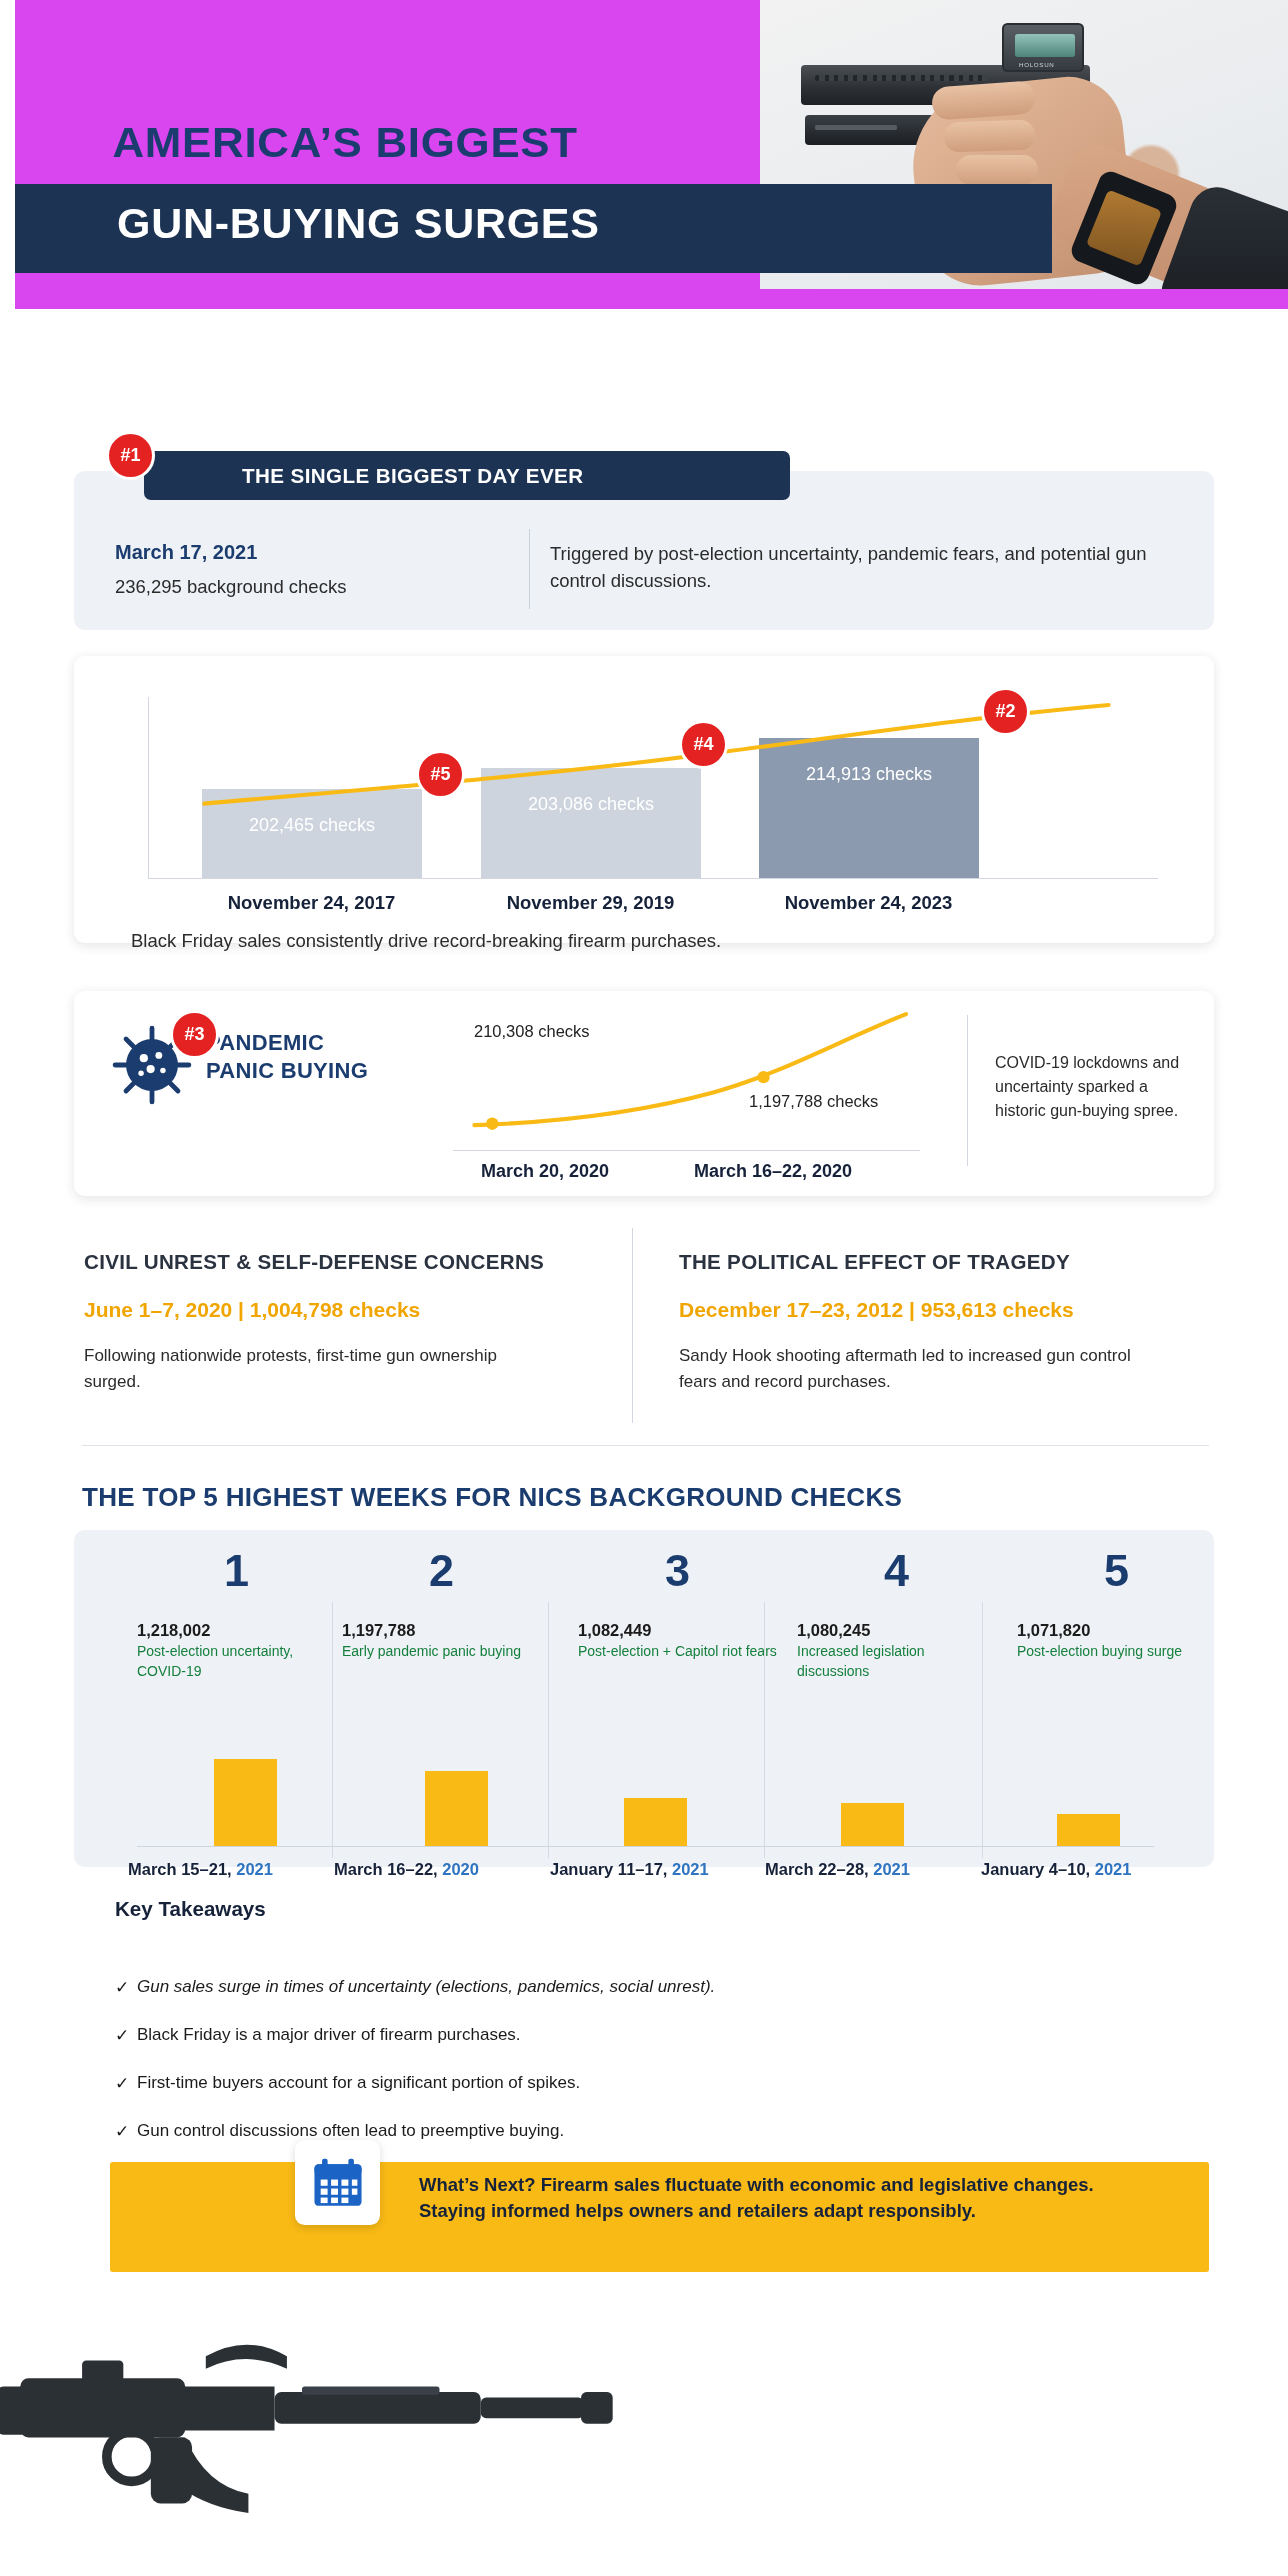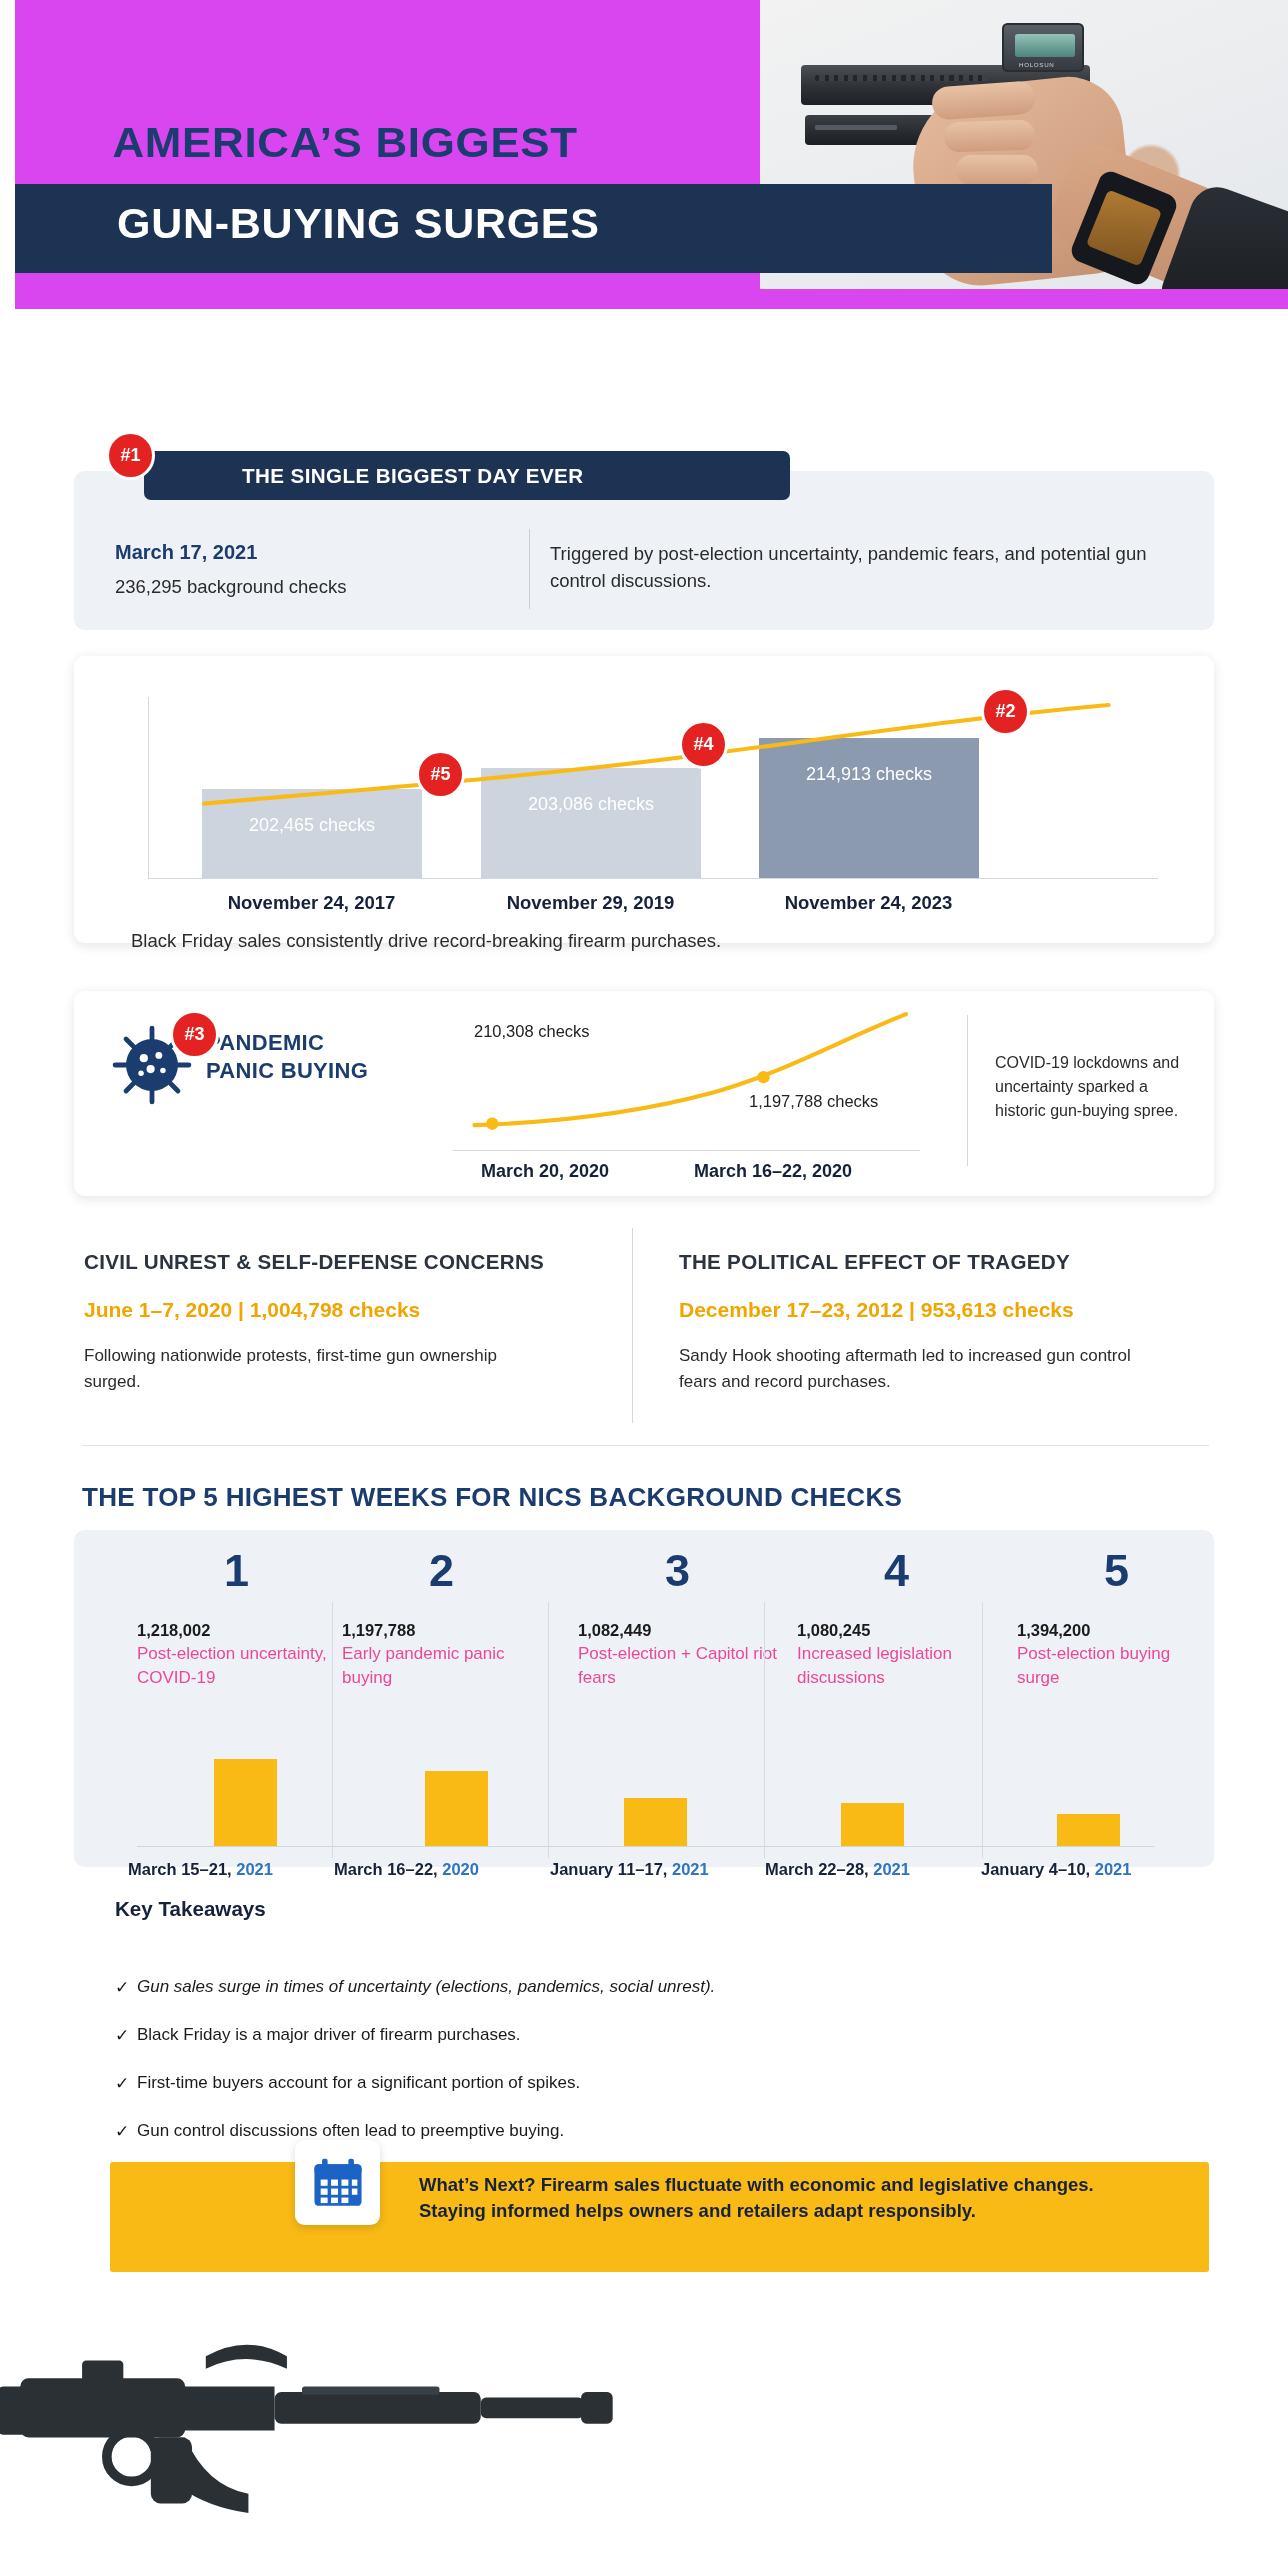--- a/index.html
+++ b/index.html
@@ -356,21 +356,21 @@
   .t5-rank {
     font-size: 45px; font-weight: bold; color: #1b3c6e;
     text-align: center; line-height: 1.1;
   }
   .t5-num {
     margin-top: 25px;
     font-size: 16.5px; font-weight: bold; color: #1b1b1b;
   }
   .t5-desc {
     margin-top: 2.7px;
-    font-size: 17px; line-height: 1.38; color: #ec4899;
+    font-size: 14px; line-height: 1.38; color: #15803d;
   }
   .t5-sep {
     position: absolute; top: 1602px; width: 1.4px; height: 256px;
     background: #d6dbe3;
   }
   .t5-bar {
     position: absolute;
     background: #f9ba15;
     width: 63px;
   }
@@ -565,21 +565,21 @@
     <div class="t5-num">1,082,449</div>
     <div class="t5-desc">Post-election + Capitol riot fears</div>
   </div>
   <div class="t5-col" style="left:797px;">
     <div class="t5-rank">4</div>
     <div class="t5-num">1,080,245</div>
     <div class="t5-desc">Increased legislation discussions</div>
   </div>
   <div class="t5-col" style="left:1017px;">
     <div class="t5-rank">5</div>
-    <div class="t5-num">1,394,200</div>
+    <div class="t5-num">1,071,820</div>
     <div class="t5-desc">Post-election buying surge</div>
   </div>
 
   <div class="t5-sep" style="left:332px;"></div>
   <div class="t5-sep" style="left:548px;"></div>
   <div class="t5-sep" style="left:764px;"></div>
   <div class="t5-sep" style="left:982px;"></div>
 
   <div class="t5-bar" style="left:214px;  top:1759px; height:88px;"></div>
   <div class="t5-bar" style="left:425px;  top:1771px; height:76px;"></div>

